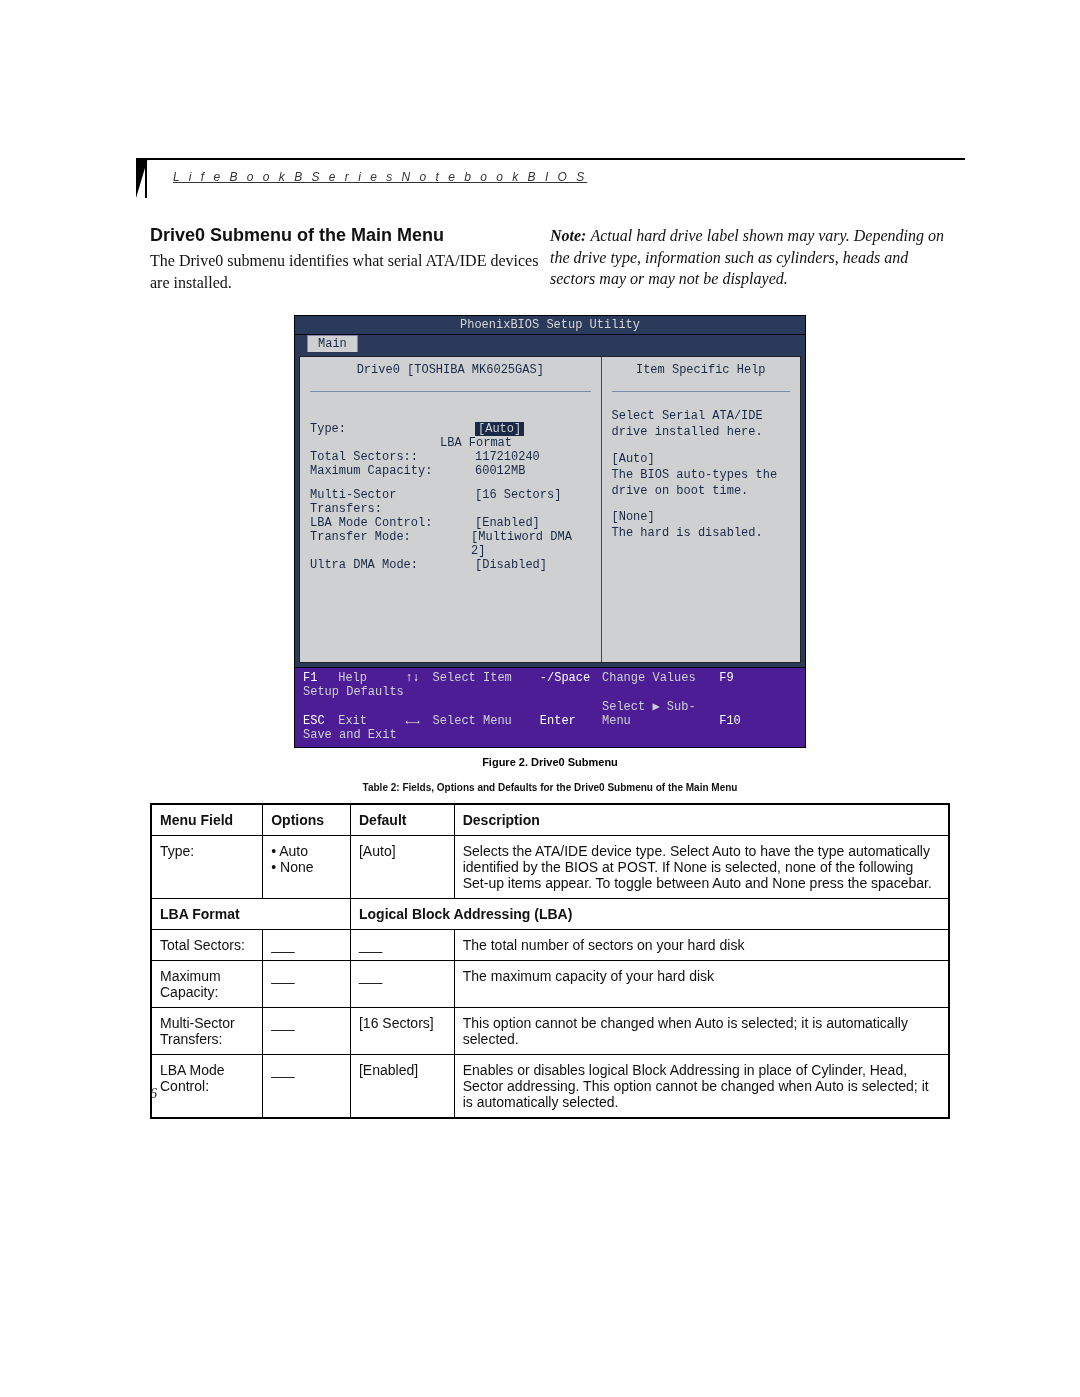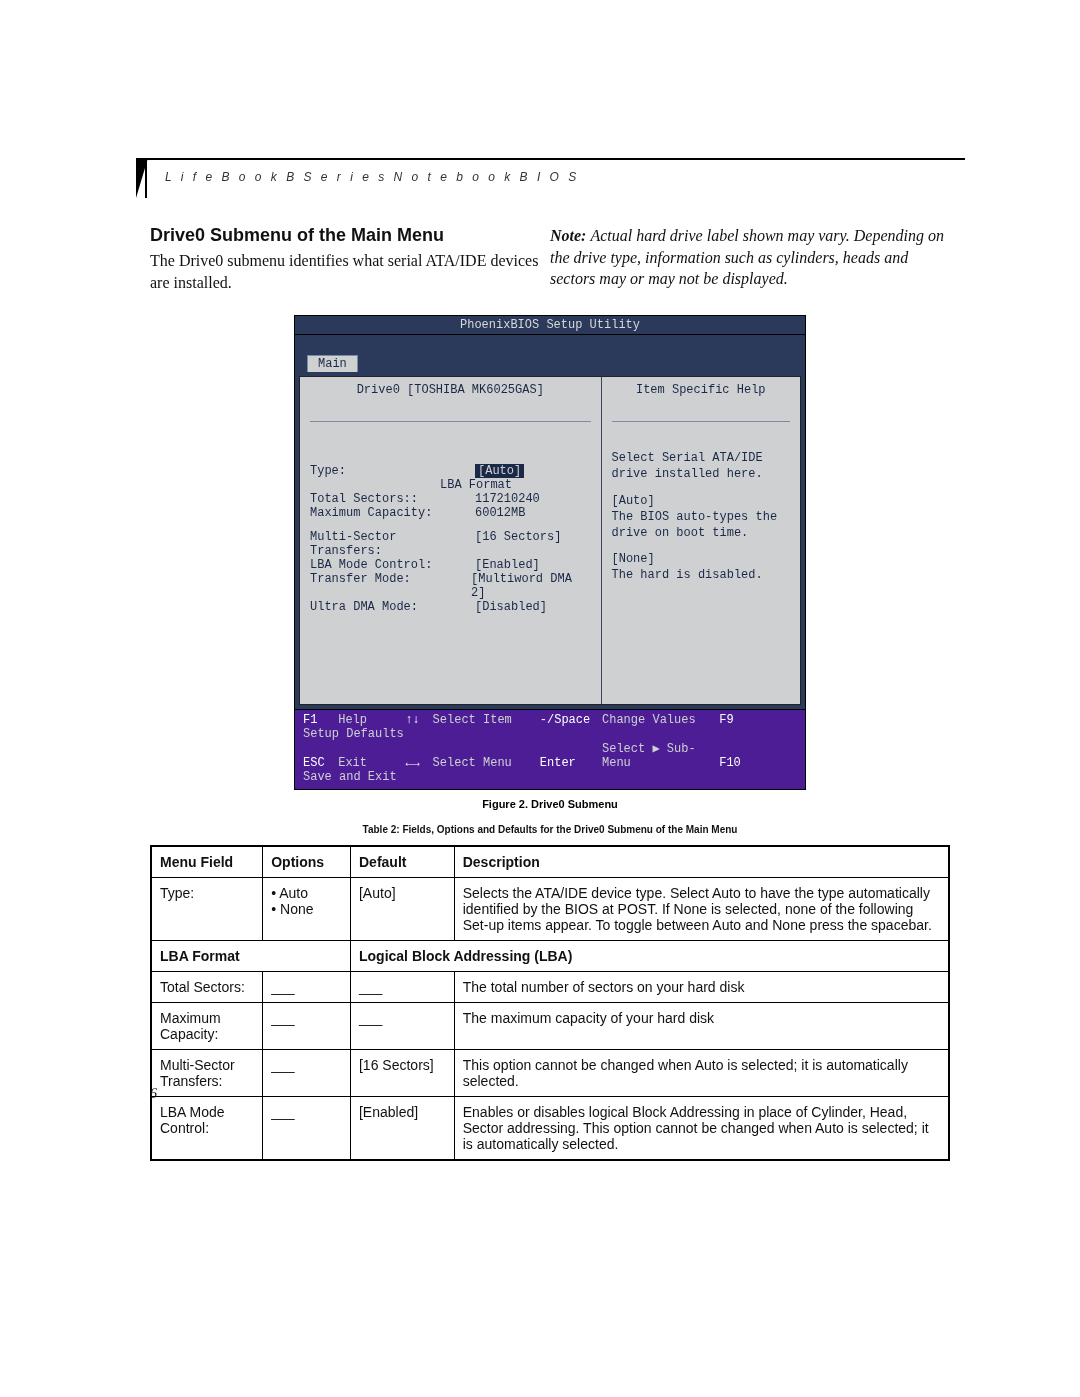--- a/index.html
+++ b/index.html
@@ -40,26 +40,27 @@
     width: 0;
     height: 0;
     border-left: 0 solid transparent;
     border-right: 12px solid #000;
     border-bottom: 40px solid transparent;
     transform: scaleX(-1);
   }
   .running-head {
     position: absolute;
     top: 170px;
-    left: 165px;
+    left: 173px;
     font-family: "Helvetica Neue", Arial, sans-serif;
     font-size: 12px;
     letter-spacing: 3px;
     font-style: italic;
     color: #333;
+    text-decoration: underline;
   }
   .content {
     position: absolute;
     top: 225px;
     left: 150px;
     right: 130px;
   }
   .two-col {
     display: flex;
   }
@@ -96,21 +97,20 @@
     background: #2b3a5a;
     padding: 2px 16px;
     text-align: center;
     border-bottom: 1px solid #000;
     color: #d8d8d8;
   }
   .bios .tabbar {
     background: #2b3a5a;
     padding: 0 12px 4px 12px;
     position: relative;
-    margin-top: 20px;
   }
   .bios .tab {
     display: inline-block;
     background: #cfd0d2;
     color: #1a2947;
     padding: 1px 10px;
     border: 1px solid #7a8aa8;
     border-bottom: none;
   }
   .bios .panel {
@@ -124,23 +124,23 @@
     flex: 1.1;
     border-right: 1px solid #3a4660;
     padding: 6px 10px 90px 10px;
   }
   .bios .right {
     flex: 0.7;
     padding: 6px 10px;
   }
   .bios .panel-title {
     text-align: center;
-    padding-bottom: 24px;
+    padding-bottom: 14px;
     border-bottom: 1px solid #7a8aa8;
-    margin-bottom: 28px;
+    margin-bottom: 16px;
   }
   .bios .row { display: flex; }
   .bios .label { width: 165px; }
   .bios .val { }
   .bios .val.sel {
     background: #1a2947;
     color: #cfd0d2;
     padding: 0 3px;
   }
   .bios .sub-indent { margin-left: 130px; }

